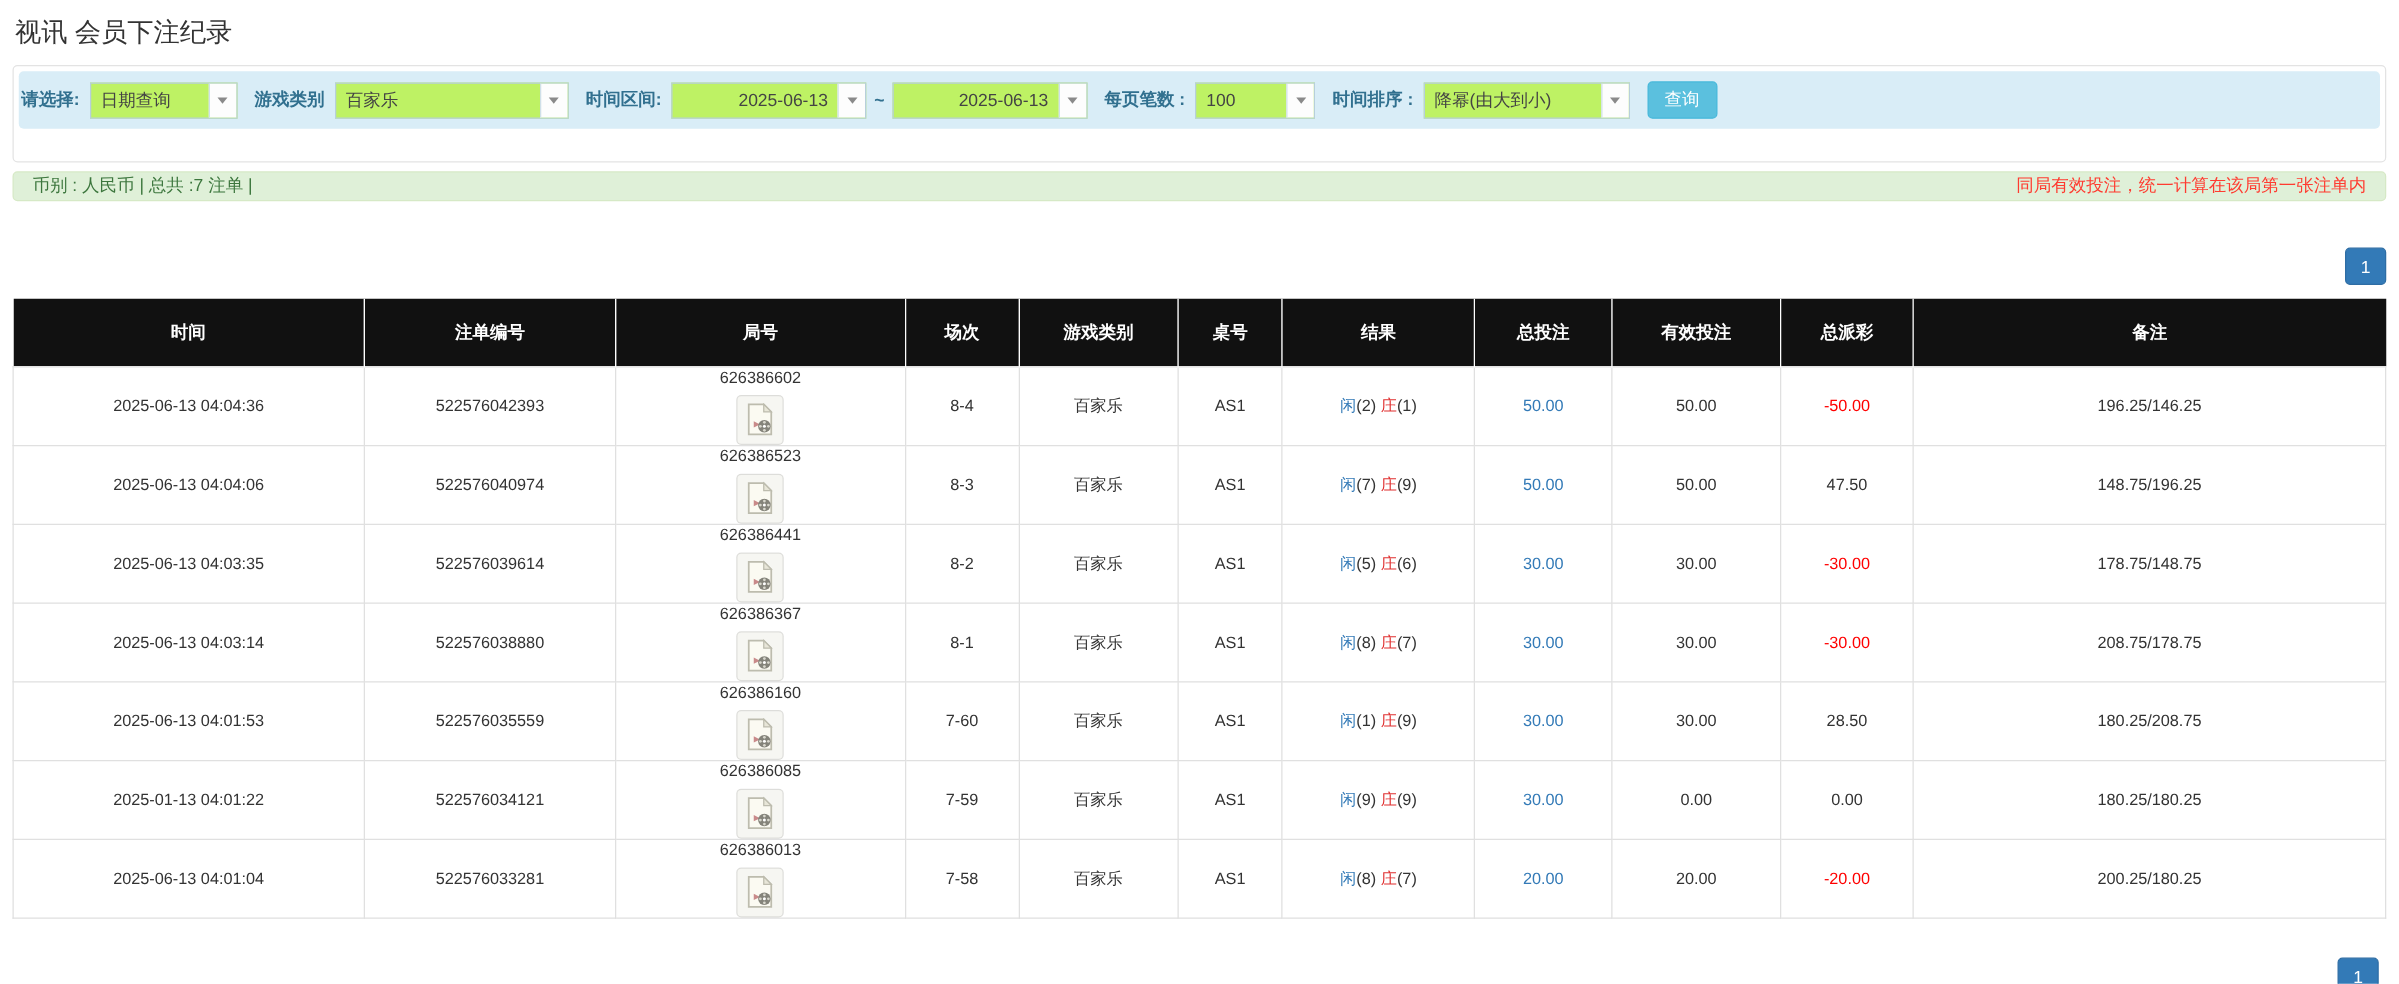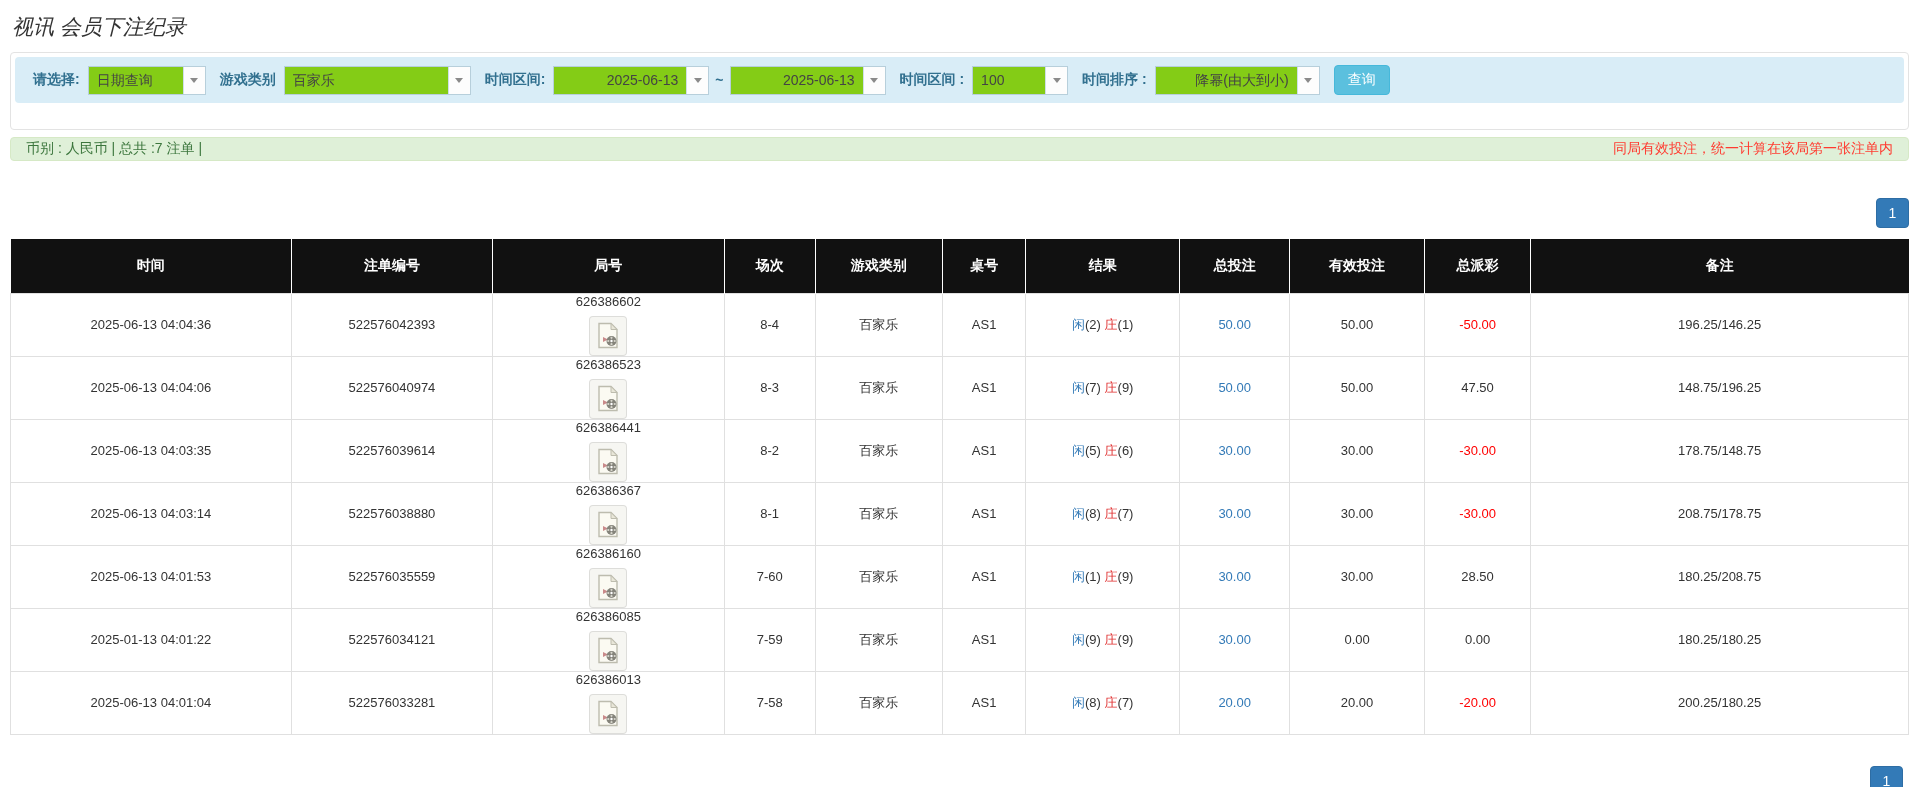--- a/index.html
+++ b/index.html
@@ -19,59 +19,59 @@
   *{box-sizing:border-box;}
   html,body{margin:0;padding:0;}
   body{
     width:1919px;height:787px;overflow:hidden;position:relative;
     background:#ffffff;color:#333;
     font-family:"Liberation Sans","DejaVu Sans",sans-serif;
   }
   .page{width:1899px;margin:0 10px;}
   h1.title{
     font-size:21px;font-weight:500;color:#333;
-    margin:13px 0 11px 2px;line-height:28px;font-style:italic;
+    margin:13px 0 11px 2px;line-height:28px;
   }
   
   .filter-panel{
     border:1px solid #e3e3e3;border-radius:4px;
     padding:4px 4px 26px 4px;background:#fff;
   }
   .filter-bar{
     background:var(--filter-bg);border-radius:4px;
-    padding:8px 16px;display:flex;align-items:center;
+    padding:8px 0;display:flex;align-items:center;
     font-size:14px;
   }
   .f-label{
     font-weight:bold;color:var(--filter-label);
     margin:0 8px 0 14px;white-space:nowrap;
   }
   .f-label:first-child{margin-left:2px;}
   .combo{
-    height:29px;background:#84cc16;border:1px solid #b7cfdb;
+    height:29px;background:#bef264;border:1px solid #b7cfdb;
     display:flex;align-items:stretch;cursor:pointer;
   }
   .combo .combo-text{
     flex:1;padding:0 8px;line-height:27px;color:#444;
     overflow:hidden;white-space:nowrap;
   }
   .combo .combo-arrow{
     width:22px;border-left:1px solid #cfdfe8;background:#fdfdfd;
     display:flex;align-items:center;justify-content:center;
   }
   .combo .combo-arrow::after{
     content:"";width:0;height:0;
     border-left:4px solid transparent;border-right:4px solid transparent;
     border-top:5px solid #8a8a8a;
   }
   .w-query{width:118px;}
   .w-game{width:187px;}
   .w-date{width:156px;text-align:right;}
   .w-size{width:96px;}
-  .w-sort{width:165px;text-align:right;}
+  .w-sort{width:165px;}
   .tilde{color:var(--filter-label);margin:0 6px;font-weight:bold;}
   .search-btn{
     margin-left:14px;height:30px;padding:0 13px;
     background:var(--btn);border:1px solid #46b8da;border-radius:4px;
     color:#fff;font-size:14px;cursor:pointer;
     font-family:inherit;
   }
   
   .summary-bar{
     margin-top:7px;background:var(--alert-green-bg);
@@ -147,21 +147,21 @@
       <div class="combo w-date">
         <span class="combo-text">2025-06-13</span>
         <span class="combo-arrow"></span>
       </div>
       <span class="tilde">~</span>
       <div class="combo w-date">
         <span class="combo-text">2025-06-13</span>
         <span class="combo-arrow"></span>
       </div>
 
-      <span class="f-label">时间区间 :</span>
+      <span class="f-label">每页笔数 :</span>
       <div class="combo w-size">
         <span class="combo-text">100</span>
         <span class="combo-arrow"></span>
       </div>
 
       <span class="f-label">时间排序 :</span>
       <div class="combo w-sort">
         <span class="combo-text">降幂(由大到小)</span>
         <span class="combo-arrow"></span>
       </div>

